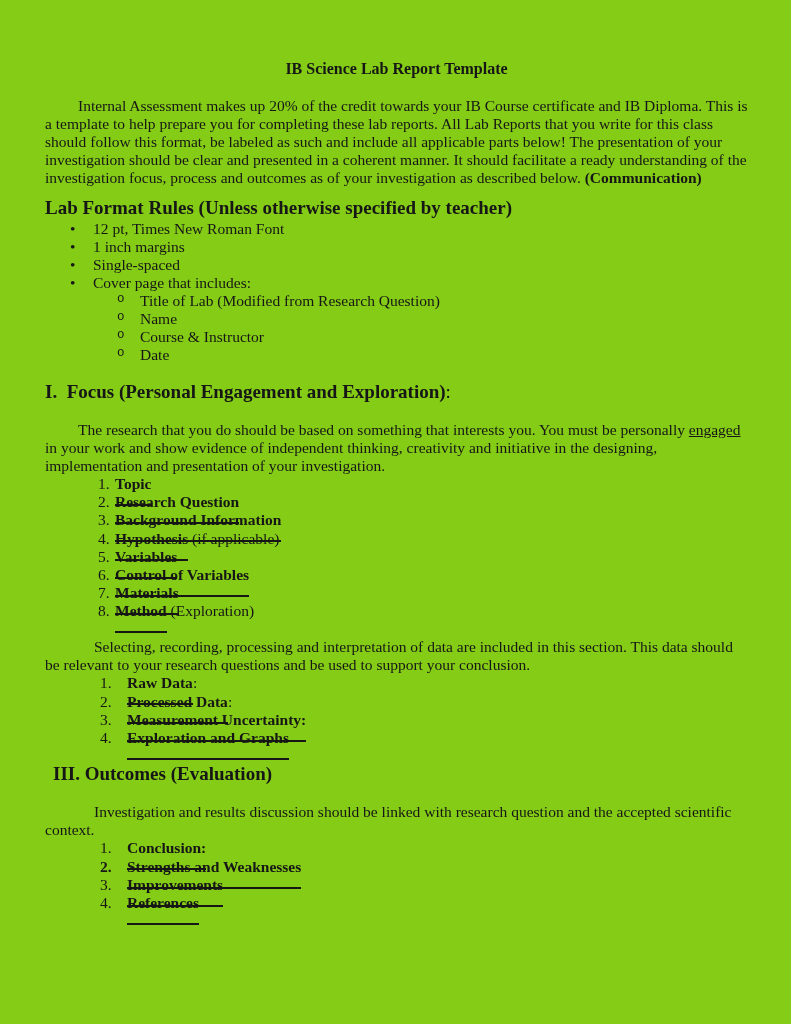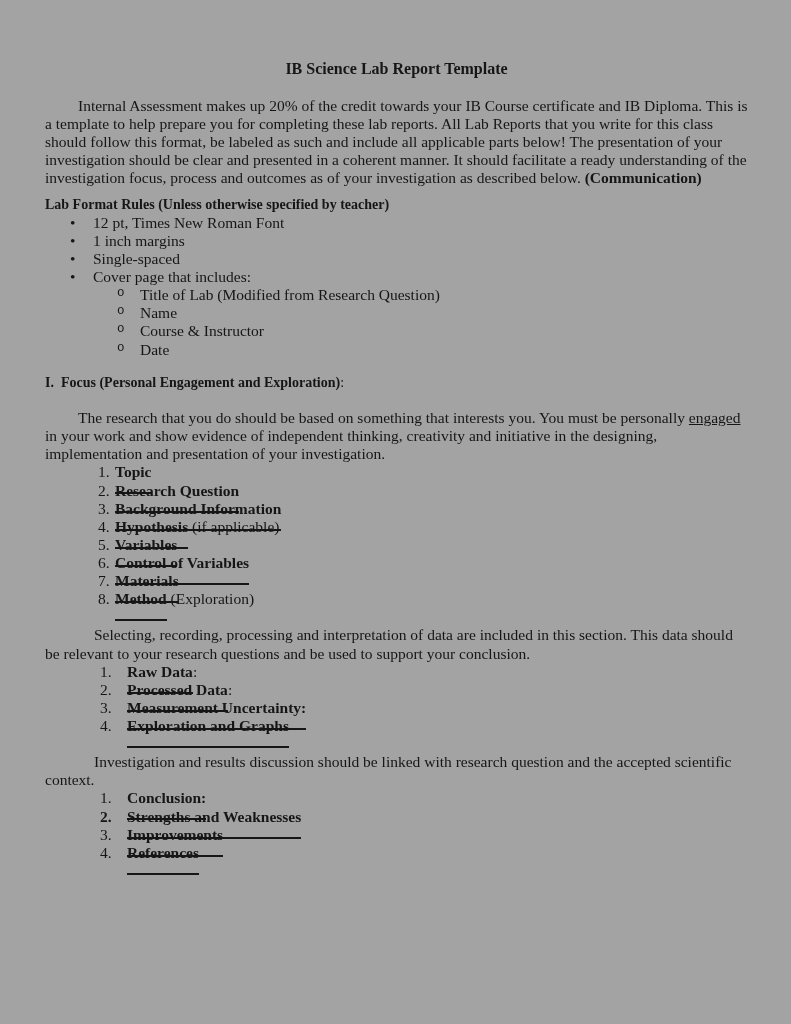--- a/index.html
+++ b/index.html
@@ -1,21 +1,21 @@
 <!DOCTYPE html>
 <html><head>
 <meta charset="utf-8">
 <style>
   html, body { margin: 0; padding: 0; background: #ffffff; }
   .page {
     position: relative;
     width: 791px;
     height: 1024px;
     margin: 0 auto;
-    background: #a3a3a3;
+    background: #84cc16;
     box-sizing: border-box;
     padding: 60px 43px 0 45px;
     font-family: "Liberation Serif", "DejaVu Serif", serif;
     font-size: 15.5px;
     line-height: 1.17;
     color: #161616;
     overflow: hidden;
   }
   .title {
     text-align: center;
@@ -23,21 +23,21 @@
     font-size: 16px;
     margin: 0 0 18px 0;
   }
   .para { margin: 0; }
   .indent-sm { text-indent: 33px; }
   .indent-lg { text-indent: 49px; }
   .italic { }
   .bold { font-weight: bold; }
   .heading {
     font-weight: bold;
-    font-size: 14px;
+    font-size: 19px;
     margin: 0;
   }
   .mt-blank { margin-top: 16px; }
   .mt-para { margin-top: 18px; }
   .h2-indent { padding-left: 10px; }
   .h3-indent { padding-left: 8px; }
   .ul-bold {
     font-weight: bold;
     border-bottom: 2px solid #161616;
     padding-bottom: 12px;
@@ -157,20 +157,21 @@
     <div class="row">
       <span class="num">3.</span>
       <span><span class="ul-bold">Measurement Uncertainty:</span><span></span></span>
     </div>
     <div class="row">
       <span class="num">4.</span>
       <span><span class="ul-bold">Exploration and Graphs</span><span></span></span>
     </div>
   </div>
 
+  <h2 class="heading mt-blank h3-indent">III. Outcomes (Evaluation)</h2>
 
   <p class="para indent-lg mt-para">Investigation and results discussion should be linked with research question and the accepted scientific context.</p>
 
   <div class="numlist23">
     <div class="row">
       <span class="num">1.</span>
       <span><span class="ul-bold">Conclusion:</span><span></span></span>
     </div>
     <div class="row">
       <span class="num bold">2.</span>

